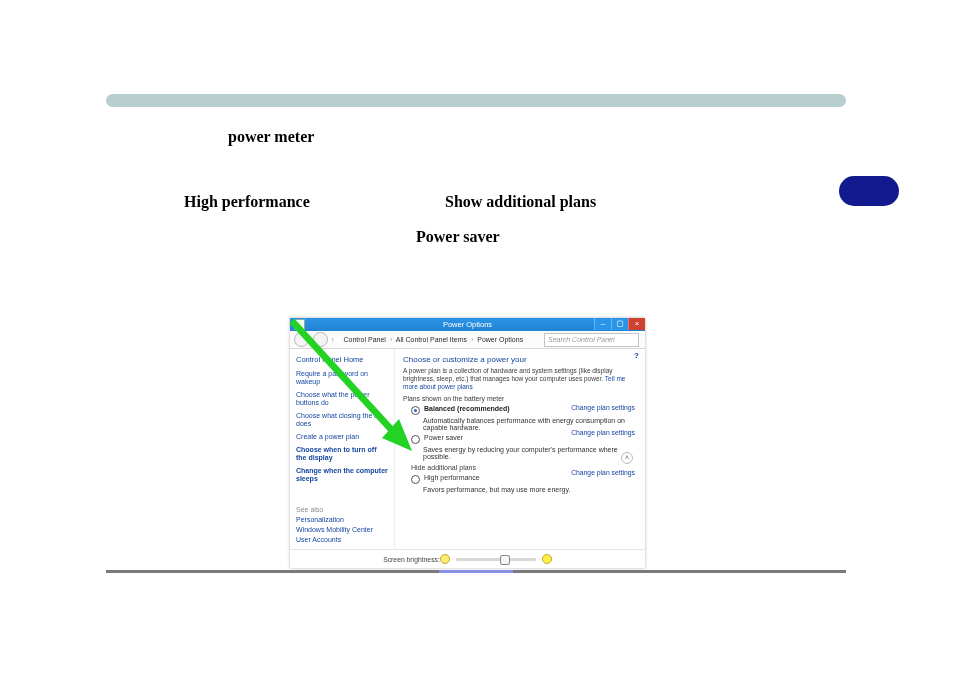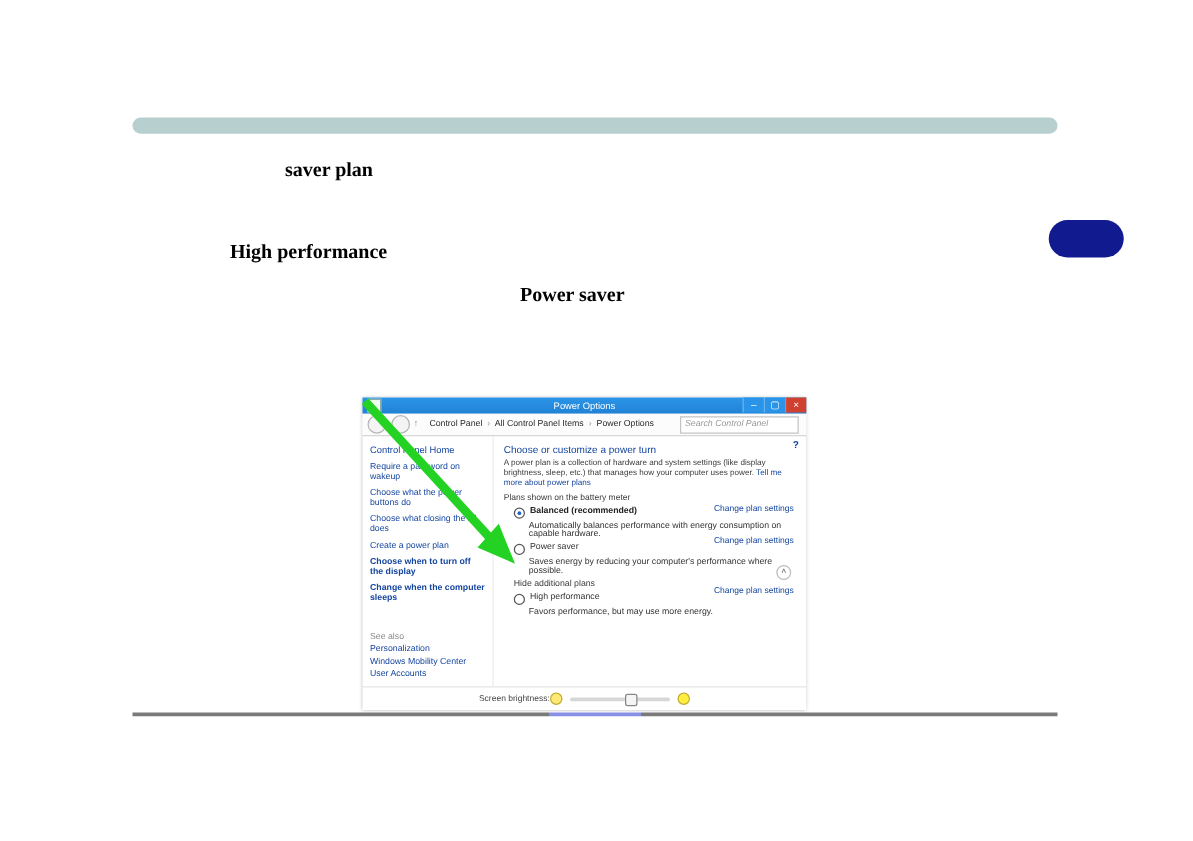--- a/index.html
+++ b/index.html
@@ -55,22 +55,23 @@
   .arrow{position:absolute;left:287px;top:316px;width:135px;height:140px;pointer-events:none}
   .arrow svg{width:100%;height:100%}
 </style>
 </head>
 <body>
 
 <div class="page">
   <div class="top-band"></div>
   <div class="pill"></div>
 
-  <div class="text-line1">saver plan</div>
+  <div class="text-line1">power meter</div>
   <div class="text-line2">High performance</div>
+  <div class="text-line3">Show additional plans</div>
   <div class="text-line4">Power saver</div>
 
   <div class="ss">
     <div class="titlebar">
       <span class="wicon"></span>
       <span class="title">Power Options</span>
       <div class="winbtns">
         <div class="wb">–</div>
         <div class="wb">▢</div>
         <div class="wb close">×</div>
@@ -98,21 +99,21 @@
         <div class="lnk">Create a power plan</div>
         <div class="lnk hl">Choose when to turn off the display</div>
         <div class="lnk hl">Change when the computer sleeps</div>
         <div class="also">See also</div>
         <div class="also-l">Personalization</div>
         <div class="also-l">Windows Mobility Center</div>
         <div class="also-l">User Accounts</div>
       </div>
       <div class="main">
         <span class="help">?</span>
-        <h4>Choose or customize a power turn</h4>
+        <h4>Choose or customize a power your</h4>
         <div class="desc">
           <span>A power plan is a collection of hardware and system settings (like display brightness, sleep, etc.) that manages how your computer uses power. </span><a>Tell me more about power plans</a>
         </div>
         <div class="sect">Plans shown on the battery meter</div>
 
         <span class="cps" style="top:55px">Change plan settings</span>
         <div class="plan">
           <span class="radio sel"></span>
           <span class="pl-title">Balanced (recommended)</span>
         </div>

